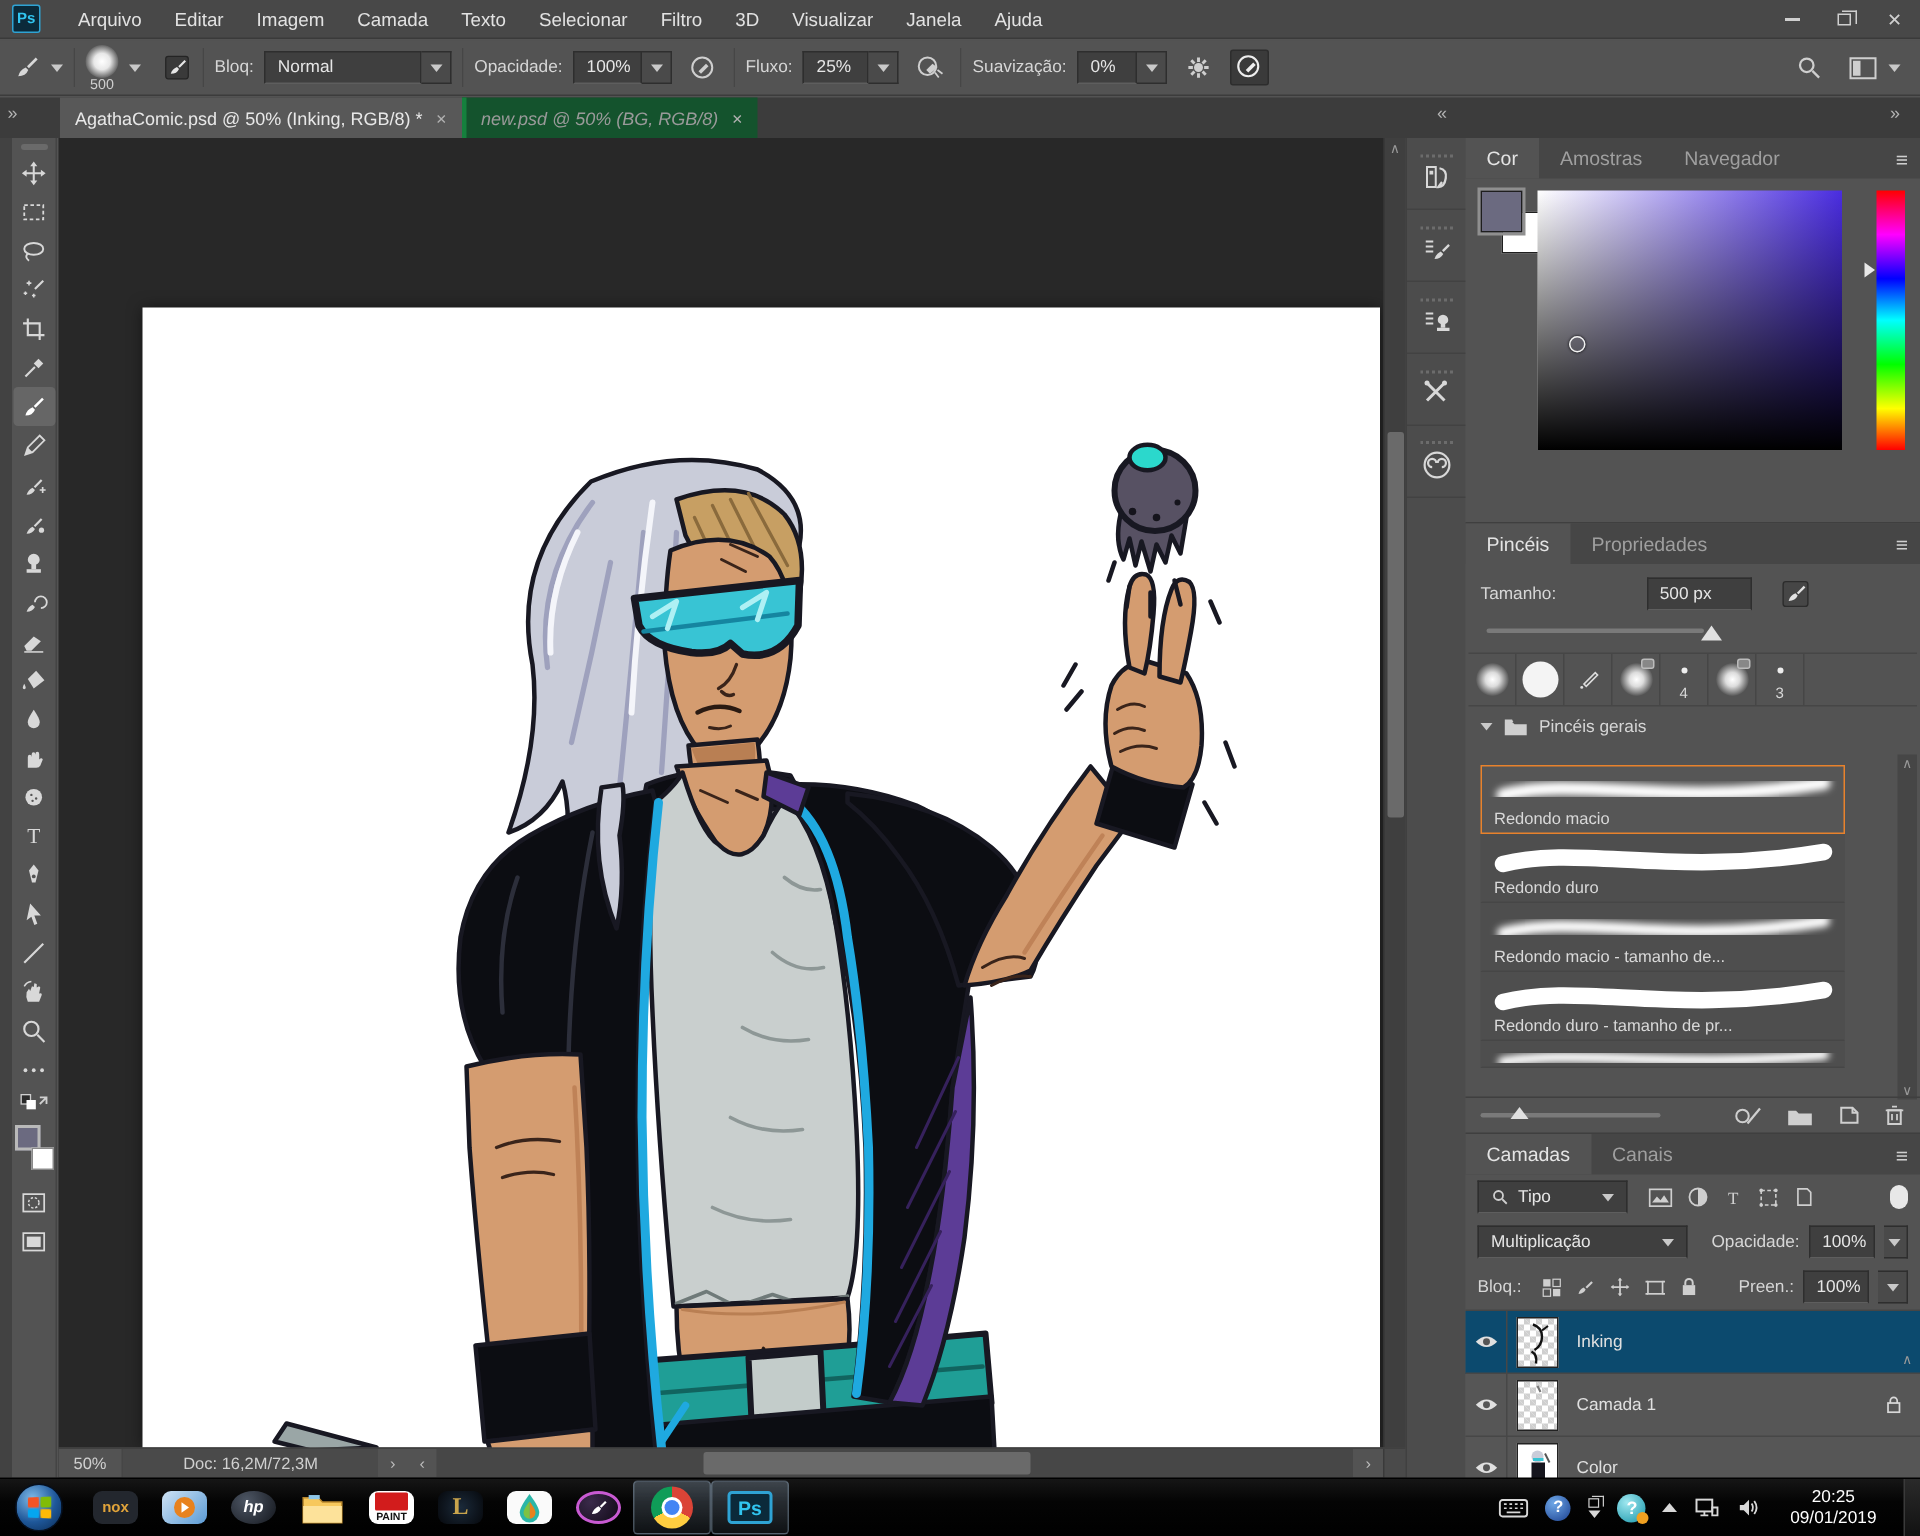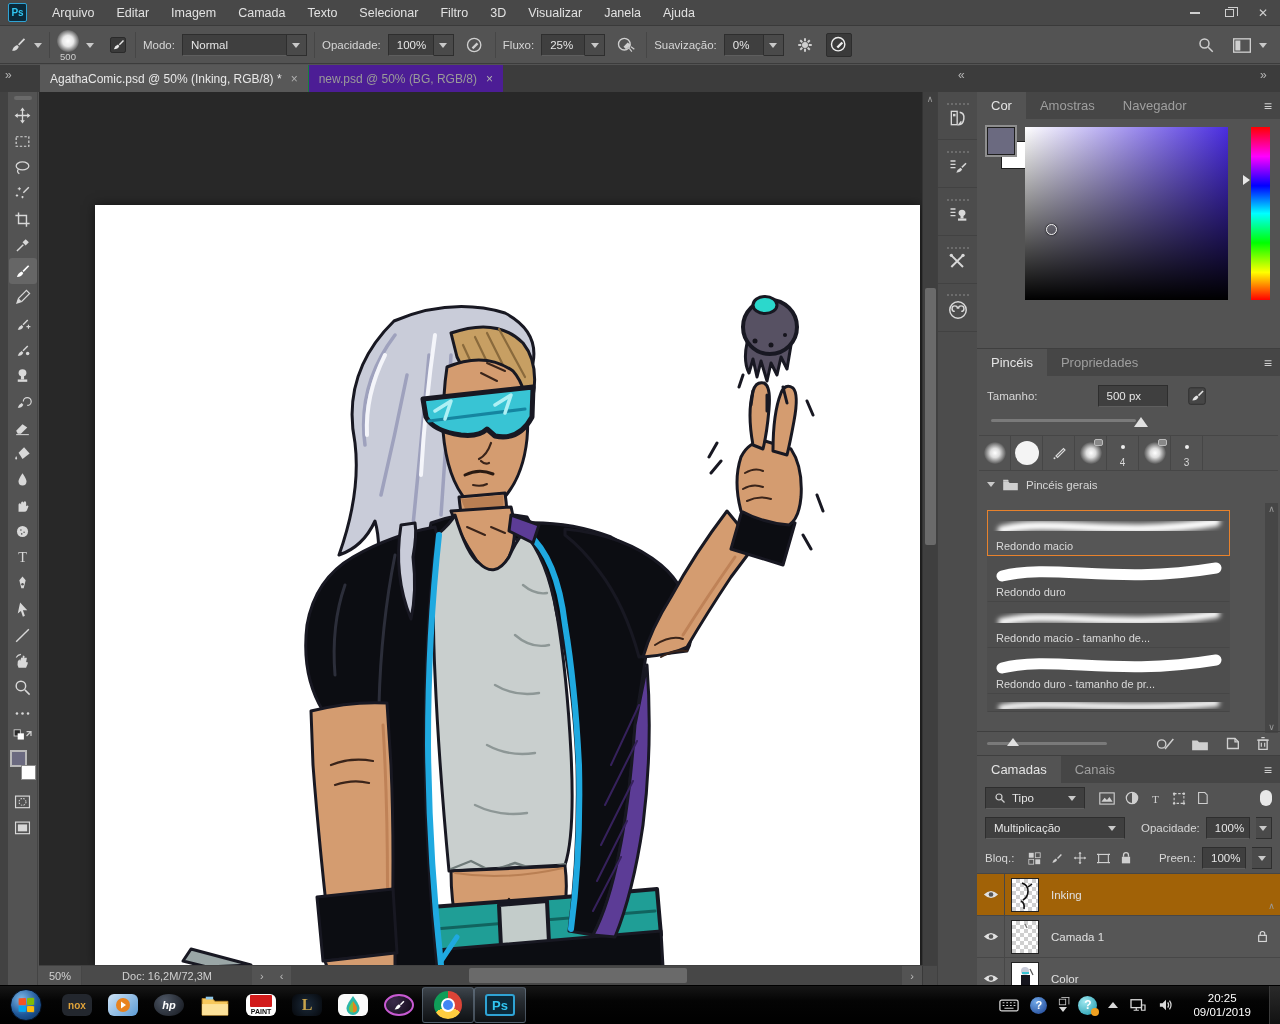--- a/index.html
+++ b/index.html
@@ -36,21 +36,21 @@
   .ob-icon.active { background:#3a3a3a; border:1px solid #2d2d2d; border-radius:2px; }
   .brush-dot { width:22px; height:22px; border-radius:50%;
     background:radial-gradient(circle, #ffffff 0%, #e8e8e8 35%, rgba(120,120,120,0) 75%); }
   .ob-size-lbl { font-size:9.5px; color:#cfcfcf; text-align:center; line-height:9px; }
 
   
   #tabbar { position:absolute; left:0; top:65px; width:1280px; height:27px; background:#3c3c3c; display:flex; align-items:flex-end; }
   .dock-collapse { position:absolute; top:3px; color:#b5b5b5; font-size:12px; letter-spacing:-1px; }
   .doc-tab { height:27px; display:flex; align-items:center; padding:0 10px; font-size:12px; gap:9px; }
   .doc-tab.active { background:#585858; color:#e8e8e8; }
-  .doc-tab.inactive { background:#4c1d95; color:#9a9a9a; border-left:1px solid #15803d; }
+  .doc-tab.inactive { background:#14532d; color:#9a9a9a; border-left:3px solid #15803d;font-style:italic; }
   .tab-x { color:#b0b0b0; font-size:12px; }
 
   
   #workspace { position:absolute; left:0; top:92px; width:1280px; height:893px; background:#535353; }
 
   
   #toolstrip-edge { position:absolute; left:0; top:0; width:8px; height:893px; background:#424242; }
   #tools { position:absolute; left:8px; top:0; width:30px; height:893px; background:#535353; border-right:1px solid #444; }
   .tool-grip { width:18px; height:4px; margin:4px auto 2px; border-radius:2px; background:#6a6a6a; }
   .tool { width:28px; height:26px; display:flex; align-items:center; justify-content:center; margin:0 auto; }
@@ -131,21 +131,21 @@
   .bp-icons { margin-left:auto; display:flex; gap:16px; align-items:center; }
 
   
   #layerspanel { position:relative; height:264px; color:#d6d6d6; font-size:11.5px; }
   .lp-row { display:flex; align-items:center; padding:4px 8px; gap:6px; }
   .lp-filter-icons { display:flex; gap:10px; margin-left:8px; align-items:center; }
   .lp-toggle { margin-left:auto; width:12px; height:16px; background:#e8e8e8; border-radius:6px; }
   .blend-dd { width:170px; }
   .layer-rows { border-top:1px solid #464646; }
   .layer-row { display:flex; align-items:center; height:42px; border-bottom:1px solid #474747; background:#565656; gap:0; }
-  .layer-row.selected { background:#a16207; }
+  .layer-row.selected { background:#0c4a6e; }
   .eye-cell { width:28px; height:42px; display:flex; align-items:center; justify-content:center; border-right:1px solid #474747; }
   .eye-empty { width:13px; height:11px; border:1px solid #3e3e3e; background:#4e4e4e; }
   .lthumb-wrap { position:relative; width:40px; display:flex; justify-content:center; }
   .lthumb { width:28px; height:34px; border:1px solid #222; position:relative; overflow:hidden; }
   .checker { background:#fff;
     background-image:linear-gradient(45deg,#cfcfcf 25%,transparent 25%,transparent 75%,#cfcfcf 75%),
                      linear-gradient(45deg,#cfcfcf 25%,transparent 25%,transparent 75%,#cfcfcf 75%);
     background-size:8px 8px; background-position:0 0,4px 4px; }
   .sel-brackets:before, .sel-brackets:after { content:""; position:absolute; width:6px; height:6px; border:1.5px solid #fff; }
   .sel-brackets:before { left:-4px; top:-4px; border-right:none; border-bottom:none; }
@@ -222,21 +222,21 @@
     </div>
     <div class="ob-group">
       <svg width="20" height="20" viewBox="0 0 24 24">
           <rect x="3" y="3" width="18" height="18" rx="2" fill="#3a3a3a" stroke="#242424"></rect>
           <path d="M7 17q1-4 5-5.5l1.6 1.6Q12 17 7 17z" fill="#e8e8e8"></path>
           <path d="M13 11l5-5 1.2 1.2-5 5z" fill="#e8e8e8"></path>
         </svg>
     </div>
     <div class="ob-sep"></div>
     <div class="ob-group">
-      <span style="margin-right:7px">Modo:</span>
+      <span style="margin-right:7px">Bloq:</span>
       <div class="fld" style="width:105px">
           <span>Normal</span>
         </div>
       <div class="chev-cell">
           <div class="tri-down"></div>
         </div>
     </div>
     <div class="ob-sep"></div>
     <div class="ob-group">
       <span style="margin-right:7px">Opacidade:</span>

